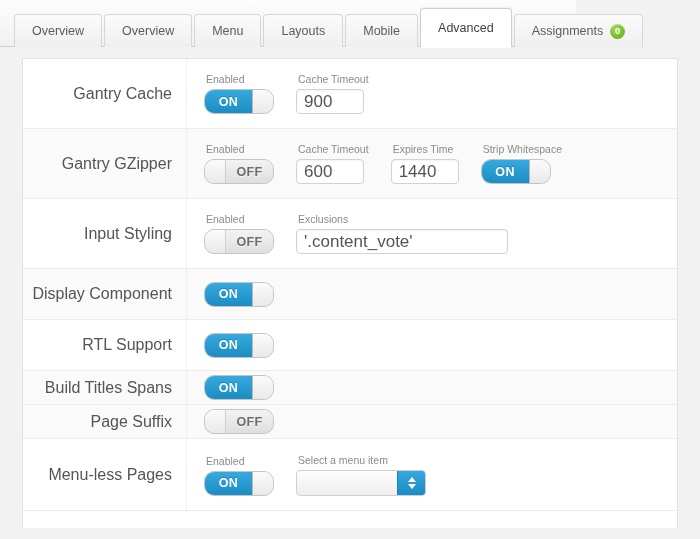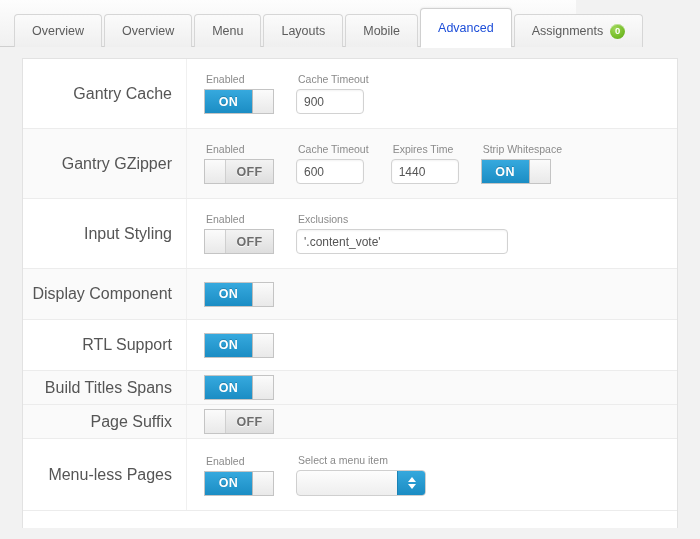--- a/index.html
+++ b/index.html
@@ -53,21 +53,21 @@
     margin-right: 2px;
     white-space: nowrap;
     cursor: pointer;
     z-index: 1;
   }
   .tab + .tab { margin-left: 0; }
 
   .tab.active {
     height: 39px;
     background: #ffffff;
-    color: #1d4ed8;
+    color: #404040;
     border-color: #d0d0d0;
     box-shadow: 0 -1px 2px rgba(0,0,0,0.05);
     z-index: 3;
   }
   .tab.active::after {
     content: "";
     position: absolute;
     left: 0; right: 0; bottom: -1px;
     height: 2px;
     background: #ffffff;
@@ -141,21 +141,21 @@
     color: #8a8a8a;
     margin-bottom: 4px;
     padding-left: 2px;
     white-space: nowrap;
   }
 
   
   .toggle {
     position: relative;
     width: 70px; height: 25px;
-    border-radius: 0;
+    border-radius: 10px;
     border: 1px solid #c4c4c4;
     overflow: hidden;
     cursor: pointer;
     background: linear-gradient(to bottom, #f6f6f6 0%, #e4e4e4 100%);
     box-shadow: inset 0 1px 1px rgba(0,0,0,0.06);
     display: flex;
   }
   .toggle .tlabel {
     flex: 1 1 auto;
     display: flex;
@@ -193,21 +193,21 @@
   }
 
   
   .txt {
     height: 25px;
     border: 1px solid #d2d2d2;
     border-radius: 4px;
     background: #ffffff;
     box-shadow: inset 0 1px 2px rgba(0,0,0,0.05);
     font-family: "Liberation Sans", sans-serif;
-    font-size: 12px;
+    font-size: 17px;
     color: #555555;
     padding: 0 7px;
     outline: none;
   }
   .txt.small { width: 68px; }
   .txt.wide  { width: 212px; }
 
   
   .selwrap {
     position: relative;

